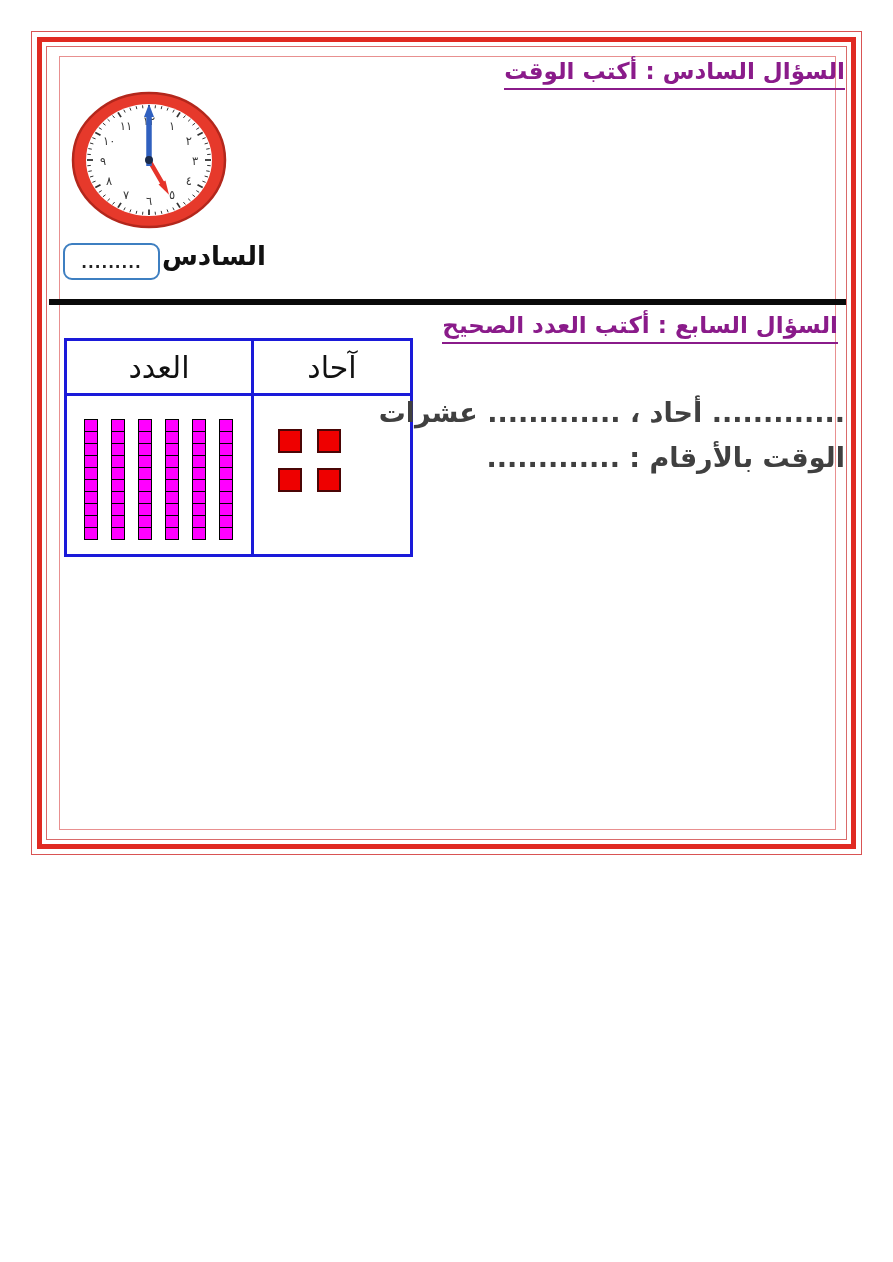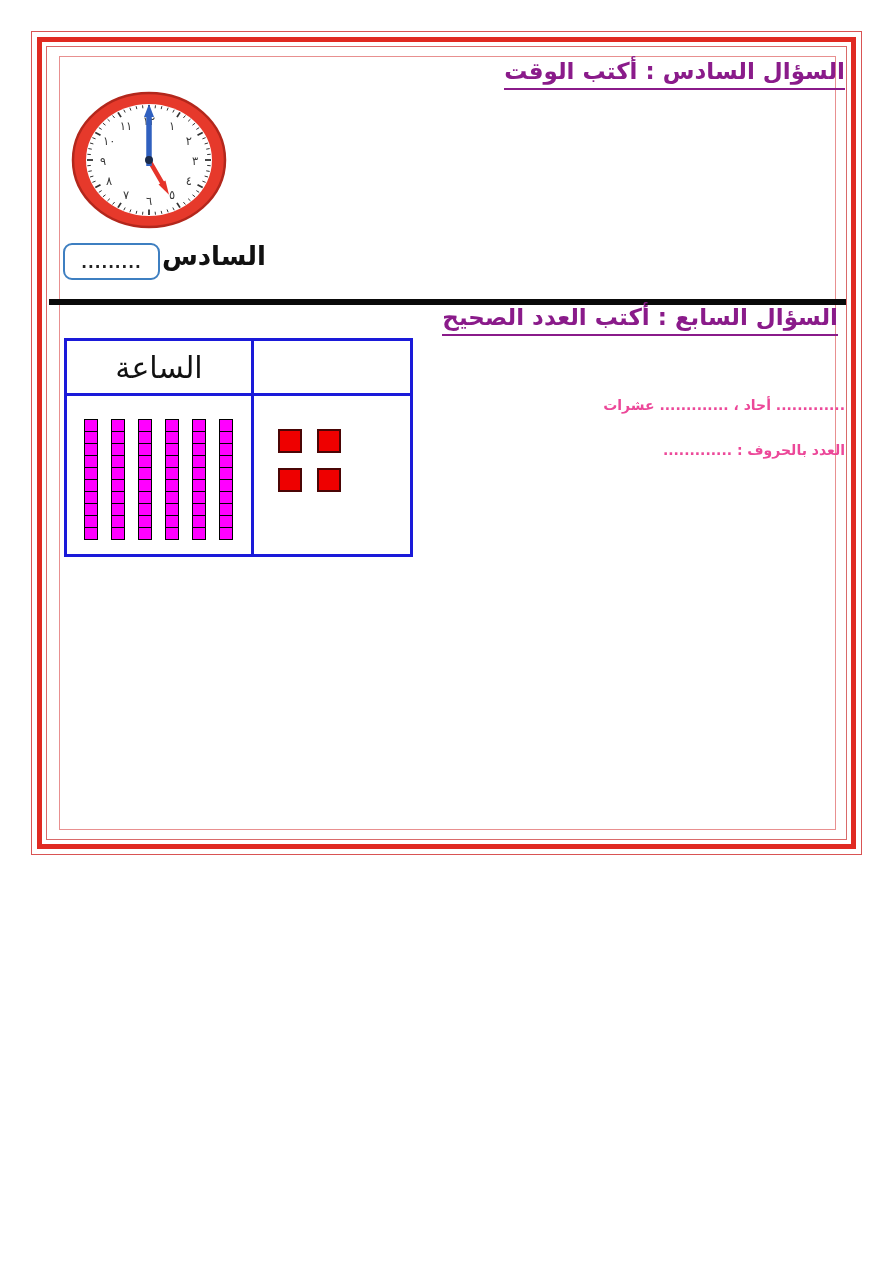--- a/index.html
+++ b/index.html
@@ -19,21 +19,21 @@
                  border:1px solid #e89090; }
 
   
   .sec-title {
     position:absolute; direction:rtl; text-align:right;
     font-size:23px; font-weight:bold; color:#8a1b8a;
     padding-bottom:4px; border-bottom:2.5px solid #8a1b8a;
     letter-spacing:0;
   }
   #sec6-title { top:58px; right:48px; }
-  #sec7-title { top:304px; right:55px;text-align:right; }
+  #sec7-title { top:312px; right:55px;text-align:right; }
 
   
   #clock-wrap { position:absolute; left:70px; top:89px; width:160px; height:145px; }
 
   
   #time-label { position:absolute; left:166px; top:241px; width:100px;
                 direction:rtl; font-size:26px; font-weight:bold; color:#111; }
   #time-box   { position:absolute; left:63px; top:243px; width:97px; height:37px;
                 border:2.5px solid #3e7fc1; border-radius:9px; background:#fff;
                 display:flex; align-items:center; justify-content:center; }
@@ -63,21 +63,21 @@
   .rod-cell { width:14px; height:13px; background:#ff00ff;
               border:1px solid #000; margin-top:-1px; }
   .rod-cell:first-child { margin-top:0; }
 
   #ones-units { position:absolute; left:211px; top:88px; width:80px;
                 display:flex; flex-wrap:wrap; gap:15px; }
   .unit-sq { width:24px; height:24px; background:#ee0000; border:2px solid #4a0505; }
 
   
   .q-line { position:absolute; right:48px; direction:rtl; text-align:right;
-            font-size:14px; font-weight:bold; color:#ec4899; white-space:nowrap; }
+            font-size:27px; font-weight:bold; color:#404040; white-space:nowrap; }
   #q-line1 { top:397px; }
   #q-line2 { top:442px; }
   #q-line3 { top:484px; }
 
   
   #page-number { position:absolute; left:0; top:1230px; width:100%;
                  text-align:center; font-size:24px; color:#111; }
 </style>
 </head>
 <body>
@@ -178,21 +178,22 @@
   <div id="time-box">
     <span class="dots">.........</span>
   </div>
   <div id="time-label">السادس</div>
 
   <div id="divider"></div>
 
   <div id="sec7-title" class="sec-title">السؤال السابع :  أكتب العدد الصحيح</div>
 
   <div id="pv-table">
-    <div class="pv-header" id="pv-header-tens">الساعة</div>
+    <div class="pv-header" id="pv-header-tens">العدد</div>
+    <div class="pv-header" id="pv-header-ones">آحاد</div>
     <div id="pv-col-divider"></div>
     <div id="pv-header-divider"></div>
     <div id="rods">
         <div class="rod">
           <div class="rod-cell" style="background: rgb(255, 0, 255);"></div>
           <div class="rod-cell" style="background: rgb(255, 0, 255);"></div>
           <div class="rod-cell" style="background: rgb(255, 0, 255);"></div>
           <div class="rod-cell" style="background: rgb(255, 0, 255);"></div>
           <div class="rod-cell" style="background: rgb(255, 0, 255);"></div>
           <div class="rod-cell" style="background: rgb(255, 0, 255);"></div>
@@ -264,15 +265,15 @@
       </div>
     <div id="ones-units">
         <div class="unit-sq" style="background: rgb(238, 0, 0);"></div>
         <div class="unit-sq" style="background: rgb(238, 0, 0);"></div>
         <div class="unit-sq" style="background: rgb(238, 0, 0);"></div>
         <div class="unit-sq" style="background: rgb(238, 0, 0);"></div>
       </div>
   </div>
 
   <div id="q-line1" class="q-line">............. أحاد ،   ............. عشرات</div>
-  <div id="q-line2" class="q-line">العدد بالحروف : .............</div>
+  <div id="q-line2" class="q-line">الوقت بالأرقام : .............</div>
 
 </div>
 
 </body></html>

